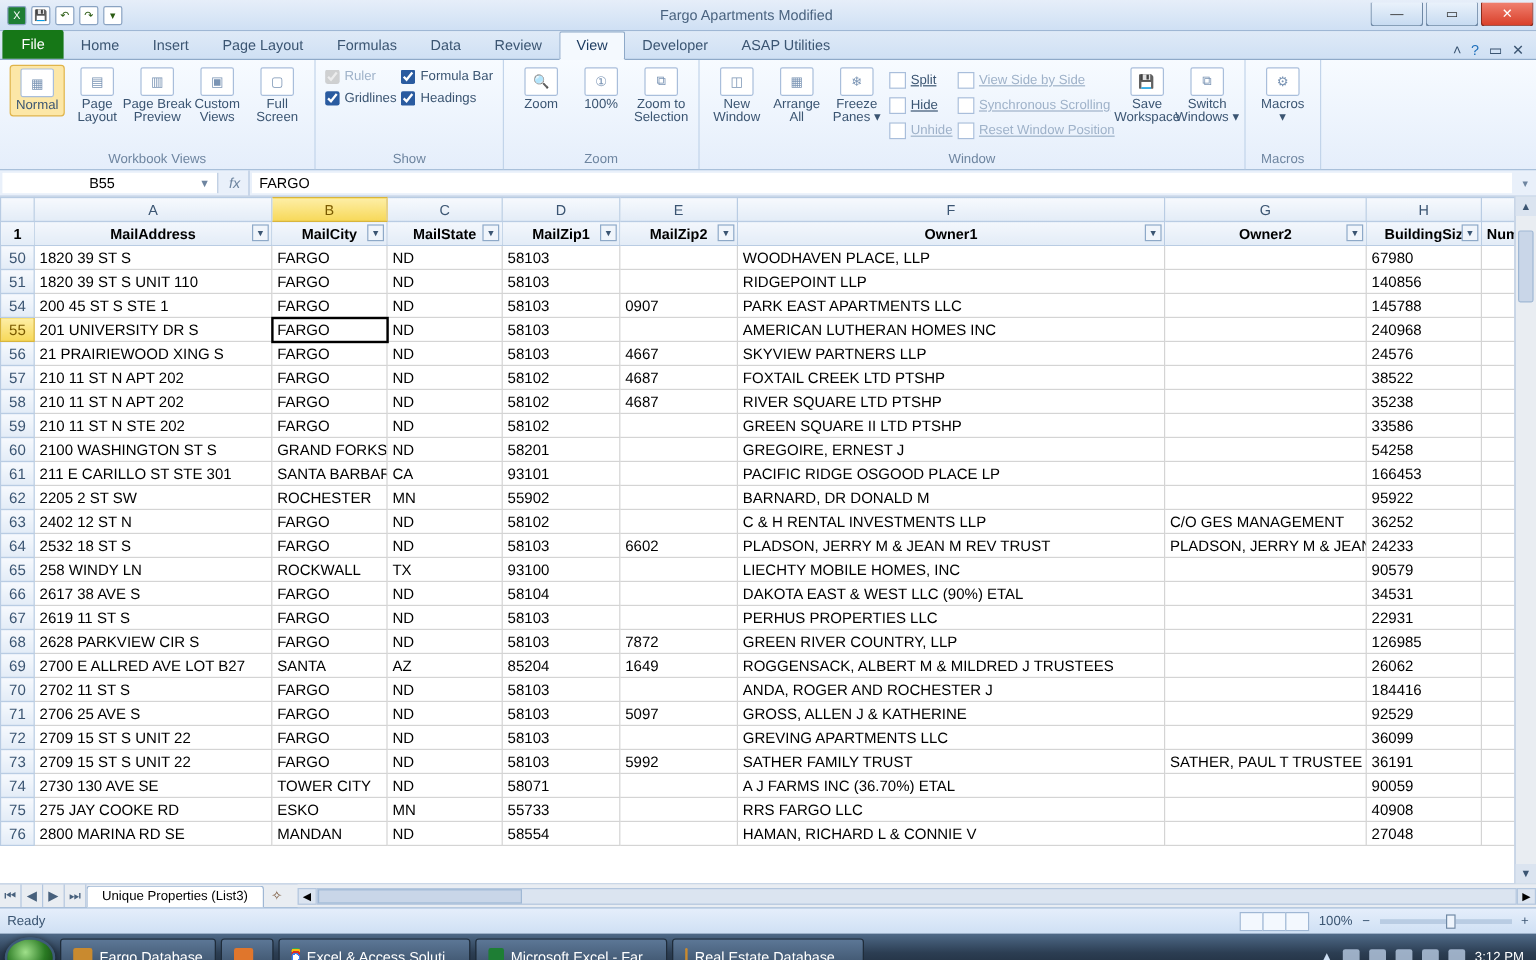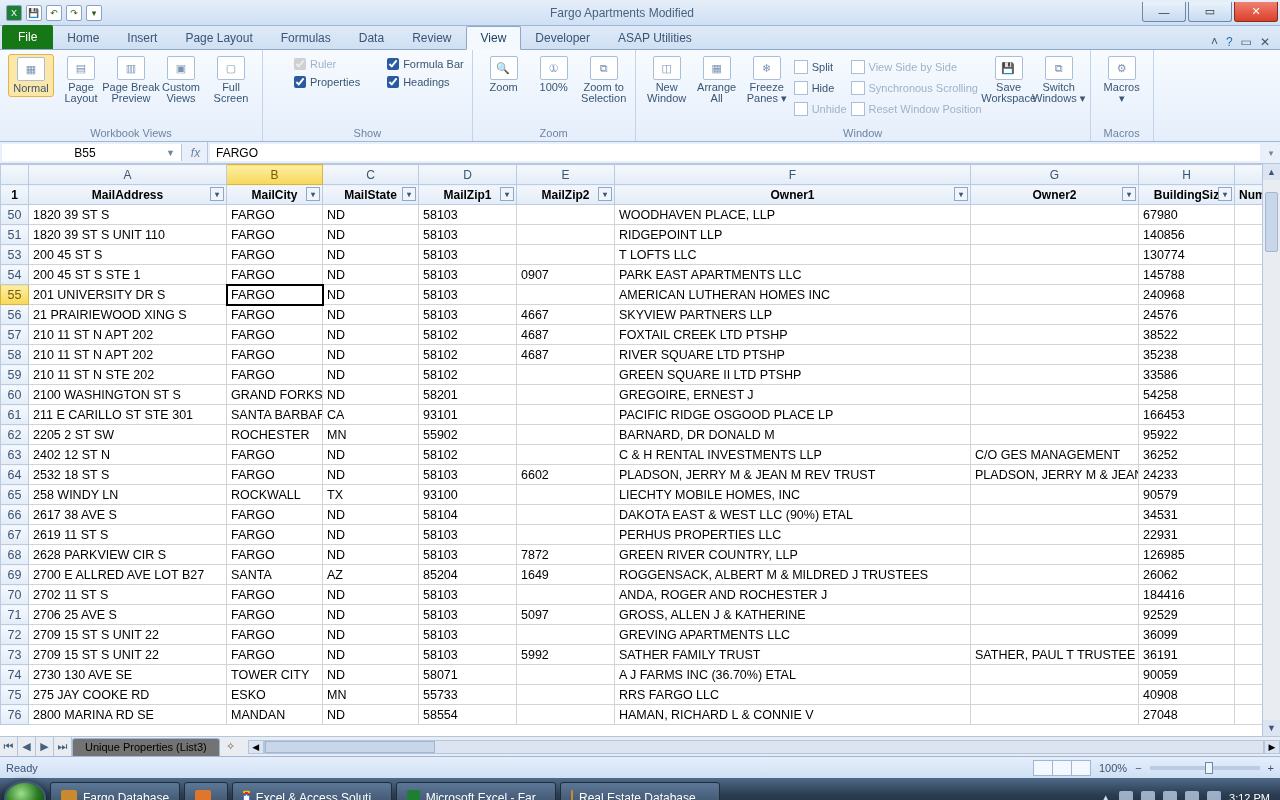--- a/index.html
+++ b/index.html
@@ -26,24 +26,24 @@
 
 .ribbon { height:92px; background:linear-gradient(#f7fbff,#e5eefb); border-bottom:1px solid #9fb7d4; display:flex; font-size:11px; color:#3b5572;}
 .group { border-right:1px solid #c2d4ea; padding:4px 8px 2px; display:flex; flex-direction:column; justify-content:space-between; }
 .group-body { display:flex; gap:4px; align-items:flex-start;}
 .group-label { text-align:center; color:#6e85a0; font-size:11px; padding-top:2px;}
 .bigbtn { width:46px; display:flex; flex-direction:column; align-items:center; gap:2px; padding:2px 2px; border-radius:3px;}
 .bigbtn.active { background:#fce7a7; border:1px solid #e0b44a;}
 .bigbtn .ico { width:28px; height:24px; background:#fff; border:1px solid #a9bedb; border-radius:2px; display:flex; align-items:center; justify-content:center; font-size:11px; color:#7a94b4;}
 .bigbtn .lbl { text-align:center; line-height:11px; font-size:11px;}
 .chkcol { display:flex; flex-direction:column; gap:6px; padding-top:4px;}
-.chk { display:flex; align-items:center; gap:4px; white-space:nowrap; color:#3b5572;margin-left:23px;}
+.chk { display:flex; align-items:center; gap:4px; white-space:nowrap; color:#3b5572;}
 .chk input { width:12px; height:12px; accent-color:#2a5ba0;}
 .chk.disabled { color:#9fb2c9;}
-.smallrow { display:flex; align-items:center; gap:4px; white-space:nowrap; font-size:11px; padding:2px 0;}
+.smallrow { display:flex; align-items:center; gap:4px; white-space:nowrap; font-size:11px; padding:2px 0;text-decoration:underline;}
 .smallrow.dis { color:#9fb2c9;}
 .smallrow .sico { width:14px; height:14px; border:1px solid #a9bedb; background:#fff;}
 
 
 .fbar-row { height:22px; background:#e9f0fa; border-bottom:1px solid #b3c6de; display:flex; align-items:stretch; font-size:12px;}
 .namebox { width:180px; border-right:1px solid #b3c6de; display:flex; align-items:center; padding:0 6px; background:#fff; margin:2px; }
 .namebox input { border:none; outline:none; width:100%; font-size:12px; text-align:center;}
 .namebox .dd { color:#6e85a0; font-size:9px; padding-left:4px;}
 .fx { width:24px; display:flex; align-items:center; justify-content:center; font-style:italic; color:#6e85a0; border-right:1px solid #b3c6de;}
 .formula-input { flex:1; background:#fff; margin:2px; border:none; outline:none; padding:0 6px; font-size:12px;}
@@ -66,21 +66,21 @@
 .vscroll .thumb { position:absolute; left:2px; right:2px; top:28px; height:60px; background:#c9d6e8; border:1px solid #9fb7d4; border-radius:2px;}
 .vscroll .arr { position:absolute; left:0; right:0; height:16px; background:#dbe4f0; text-align:center; font-size:9px; color:#3b5572; line-height:16px;}
 .vscroll .arr.up { top:0; } .vscroll .arr.dn { bottom:0; }
 
 .col-letters th:nth-child(1){width:28px}
 
 
 .sheetbar { height:20px; background:#e9edf2; border-top:1px solid #b3c6de; display:flex; align-items:stretch; font-size:11px;}
 .sheetnav { display:flex; }
 .sheetnav div { width:18px; border-right:1px solid #b3c6de; display:flex; align-items:center; justify-content:center; color:#47607c;}
-.sheettab { background:#737373; border:1px solid #9fb7d4; border-bottom:none; padding:2px 12px; margin-top:1px; border-radius:3px 3px 0 0;}
+.sheettab { background:#ffffff; border:1px solid #9fb7d4; border-bottom:none; padding:2px 12px; margin-top:1px; border-radius:3px 3px 0 0;}
 .sheetadd { width:22px; display:flex; align-items:center; justify-content:center; color:#7a573a;}
 .hscroll { flex:1; background:#e9edf2; display:flex; align-items:center; position:relative; margin-left:6px;}
 .hscroll .track { flex:1; height:14px; background:#dbe4f0; border:1px solid #b3c6de; position:relative;}
 .hscroll .thumb { position:absolute; left:0; width:170px; top:0; bottom:0; background:#c9d6e8; border:1px solid #9fb7d4;}
 .hscroll .harr { width:16px; height:14px; background:#dbe4f0; border:1px solid #b3c6de; text-align:center; font-size:9px; line-height:12px;}
 
 
 .statusbar { height:22px; background:linear-gradient(#e5eefb,#cfe0f4); border-top:1px solid #9fb7d4; display:flex; align-items:center; font-size:11px; color:#3b5572; padding:0 6px; justify-content:space-between;}
 .statusbar .right { display:flex; align-items:center; gap:8px;}
 .viewbtns { display:flex;}
@@ -174,21 +174,21 @@
 
   <div class="group">
     <div class="group-body">
       <div class="chkcol">
         <label class="chk disabled">
             <input type="checkbox" checked="" disabled="" style="">
             <span>Ruler</span>
           </label>
         <label class="chk">
             <input type="checkbox" checked="" style="">
-            <span>Properties</span>
+            <span>Gridlines</span>
           </label>
       </div>
       <div class="chkcol">
         <label class="chk">
             <input type="checkbox" checked="" style="">
             <span>Formula Bar</span>
           </label>
         <label class="chk">
             <input type="checkbox" checked="" style="">
             <span>Headings</span>
@@ -358,32 +358,20 @@
             <td>FARGO</td>
             <td>ND</td>
             <td>58103</td>
             <td></td>
             <td>RIDGEPOINT LLP</td>
             <td></td>
             <td class="num">140856</td>
             <td></td>
           </tr>
           <tr>
-            <td class="rowhdr">53</td>
-            <td>200 45 ST S</td>
-            <td>FARGO</td>
-            <td>ND</td>
-            <td>58103</td>
-            <td></td>
-            <td>T LOFTS LLC</td>
-            <td></td>
-            <td class="num">130774</td>
-            <td></td>
-          </tr>
-          <tr>
             <td class="rowhdr">54</td>
             <td>200 45 ST S STE 1</td>
             <td>FARGO</td>
             <td>ND</td>
             <td>58103</td>
             <td>0907</td>
             <td>PARK EAST APARTMENTS LLC</td>
             <td></td>
             <td class="num">145788</td>
             <td></td>

